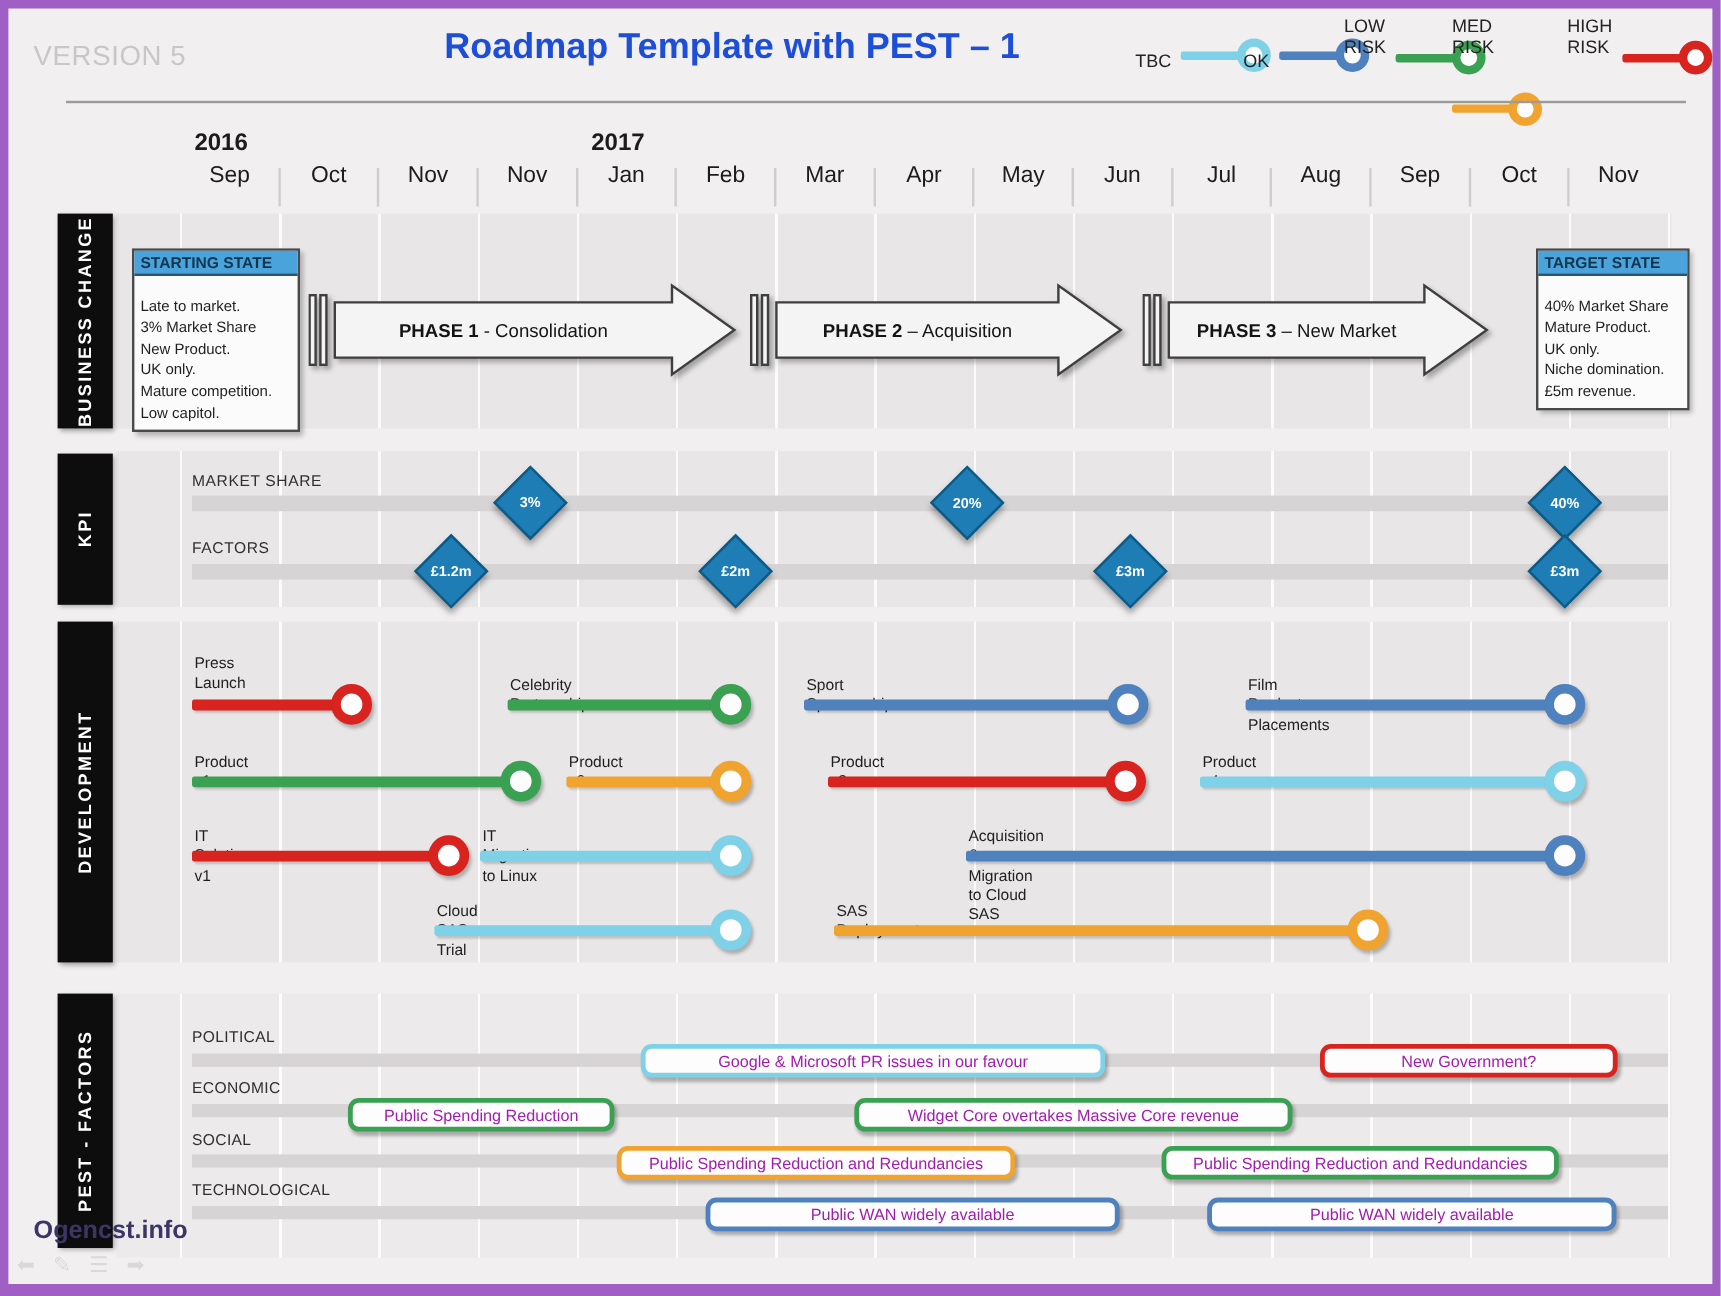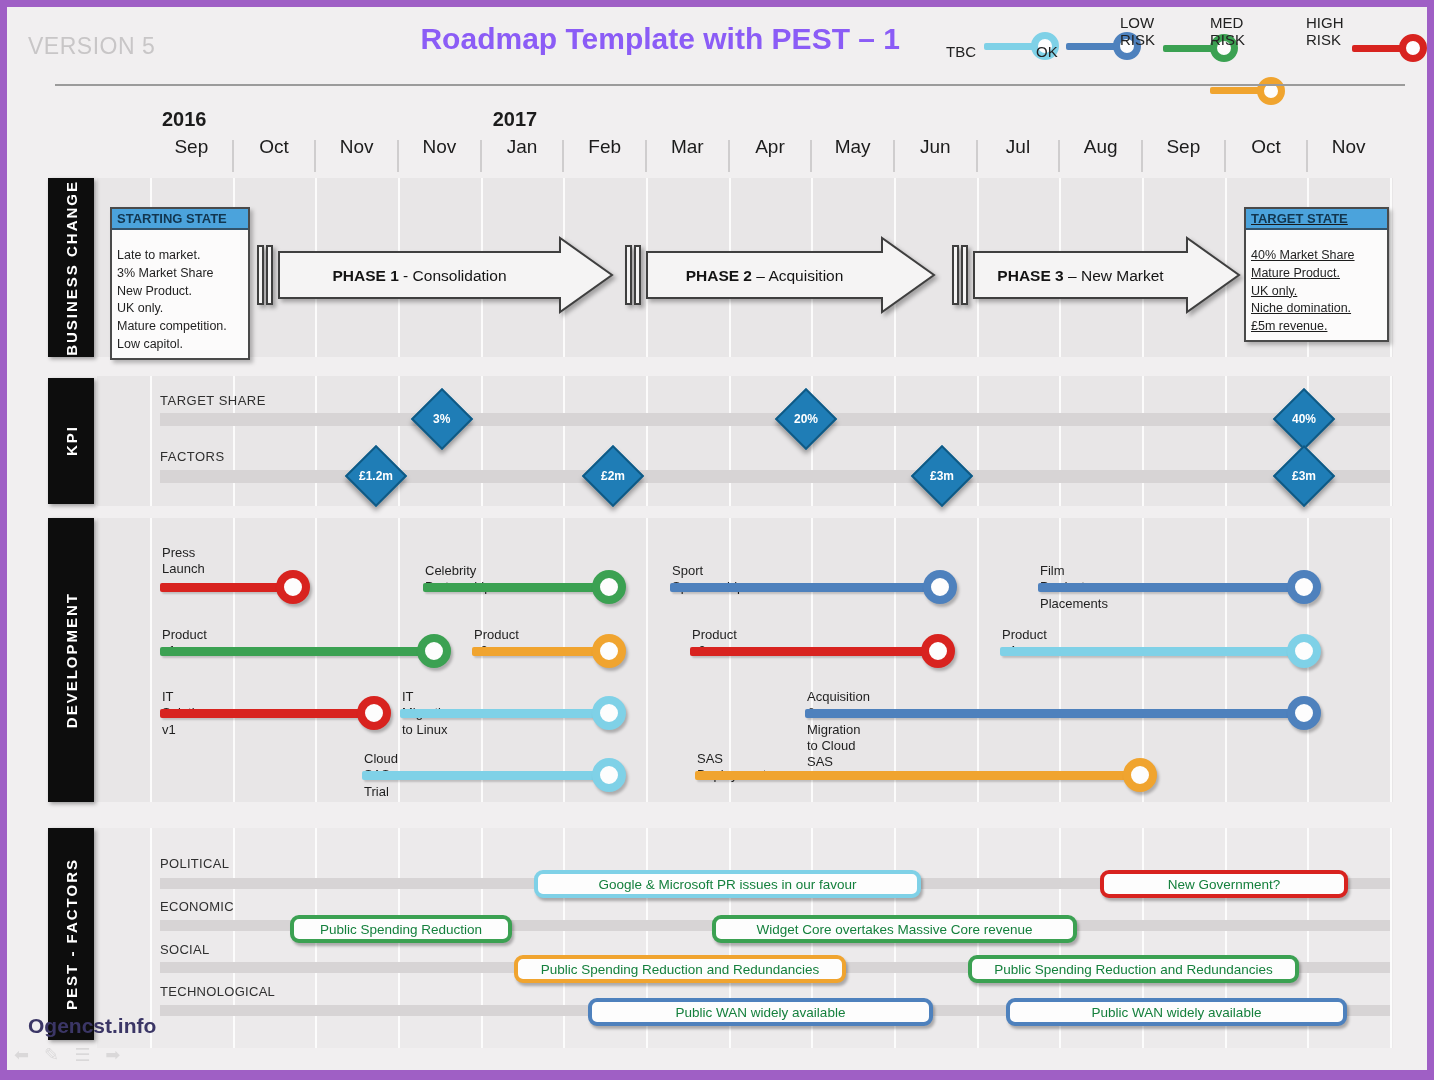--- a/index.html
+++ b/index.html
@@ -3,21 +3,21 @@
 <meta charset="utf-8">
 <style>
   html,body{margin:0;padding:0;background:#d8d6d7;}
   .page{
     position:relative;width:1434px;height:1080px;overflow:hidden;
     background:#F1EFF0;font-family:"Liberation Sans","DejaVu Sans",sans-serif;color:#1c1c1c;
   }
   .frame{position:absolute;inset:0;border:7px solid #9F5FC5;border-bottom-width:10px;box-sizing:border-box;pointer-events:none;z-index:50;}
   
   .version{position:absolute;left:28px;top:33px;font-size:23px;color:#C8C6C7;letter-spacing:.5px;}
-  .title{position:absolute;left:320px;top:22px;width:580px;margin:0;text-align:right;font-size:30px;font-weight:bold;color:#8b5cf6;}
+  .title{position:absolute;left:320px;top:22px;width:580px;margin:0;text-align:center;font-size:30px;font-weight:bold;color:#1d4ed8;}
   .rule{position:absolute;left:55px;top:84px;width:1350px;height:2px;background:#9B9B9B;}
   
   .legend{position:absolute;left:0;top:0;width:1434px;height:80px;}
   .legend-item{position:absolute;display:flex;gap:8px;align-items:flex-end;top:32px;}
   .legend-item.risk{align-items:flex-start;top:14px;}
   .legend-item .lbl{font-size:15px;line-height:1.15;white-space:pre-line;color:#222;}
   .legend-item .lg{display:flex;align-items:center;}
   .legend-item.risk .lg{margin-top:20px;}
   .lgline{width:50px;height:7px;border-radius:2px;}
   .lgring{width:28px;height:28px;border-radius:50%;border:7px solid;background:#FDFDFD;box-sizing:border-box;margin-left:-3px;}
@@ -51,21 +51,21 @@
   .diamond{position:absolute;width:44px;height:44px;background:#1F7DB6;border:2px solid #0F5A85;transform:rotate(45deg);
     box-shadow:3px 3px 5px rgba(0,0,0,.35);display:flex;align-items:center;justify-content:center;box-sizing:border-box;z-index:7;}
   .diamond span{transform:rotate(-45deg);color:#fff;font-weight:bold;font-size:12px;white-space:nowrap;}
   
   .dev-item{position:absolute;left:0;top:0;z-index:6;}
   .dev-label{position:absolute;font-size:13px;color:#1F1F1F;white-space:pre-line;line-height:1.25;}
   .dev-line{position:absolute;height:9px;border-radius:2px;box-shadow:2px 2px 2px rgba(0,0,0,.18);}
   .dev-ring{position:absolute;width:34px;height:34px;border-radius:50%;border:8px solid;background:#FDFDFD;box-sizing:border-box;box-shadow:2px 3px 3px rgba(0,0,0,.25);}
   
   .pest-event{position:absolute;height:28px;background:#FDFDFD;border:4px solid;border-radius:9px;box-sizing:border-box;
-    display:flex;align-items:center;justify-content:center;font-size:13.5px;color:#15803d;box-shadow:2px 3px 3px rgba(0,0,0,.28);z-index:8;white-space:nowrap;}
+    display:flex;align-items:center;justify-content:center;font-size:13.5px;color:#a21caf;box-shadow:2px 3px 3px rgba(0,0,0,.28);z-index:8;white-space:nowrap;}
   
   .watermark{position:absolute;left:28px;top:1014px;font-size:21px;font-weight:bold;color:#3B3666;z-index:20;}
   .nav-icons{position:absolute;left:14px;top:1044px;display:flex;gap:15px;z-index:60;}
   .nav-icon{font-size:18px;color:#000;opacity:.09;cursor:pointer;}
 </style>
 </head>
 <body>
 
 <div class="page" id="page">
 
@@ -177,21 +177,21 @@
     <div class="state-head">STARTING STATE</div>
     <div class="state-body" id="start-body">
         <div>Late to market.</div>
         <div>3% Market Share</div>
         <div>New Product.</div>
         <div>UK only.</div>
         <div>Mature competition.</div>
         <div>Low capitol.</div>
       </div>
   </div>
-  <div class="state-box" style="left:1244px;width:145px;text-decoration:underline;">
+  <div class="state-box" style="left:1280px;width:128px;">
     <div class="state-head">TARGET STATE</div>
     <div class="state-body" id="target-body">
         <div>40% Market Share</div>
         <div>Mature Product.</div>
         <div>UK only.</div>
         <div>Niche domination.</div>
         <div>£5m revenue.</div>
       </div>
   </div>
 
@@ -209,21 +209,21 @@
           <text x="139.5" y="51" text-anchor="middle"><tspan font-weight="bold">PHASE 2</tspan><tspan> – Acquisition</tspan></text>
         </svg></div>
       <div class="phase-arrow" style="left: 952px; width: 290px;"><svg width="290" height="90">
           <rect x="1" y="16" width="5" height="58" class="ab"></rect>
           <rect x="10" y="16" width="5" height="58" class="ab"></rect>
           <polygon class="ab" points="22,22 235,22 235,8 287,45 235,82 235,68 22,68"></polygon>
           <text x="128.5" y="51" text-anchor="middle"><tspan font-weight="bold">PHASE 3</tspan><tspan> – New Market</tspan></text>
         </svg></div>
     </div>
   <div id="kpi-layer">
-      <div class="kpi-name" style="top: 393px;">TARGET SHARE</div>
+      <div class="kpi-name" style="top: 393px;">MARKET SHARE</div>
       <div class="track kpi-bar" style="top: 413px;"></div>
       <div class="diamond" style="left: 420px; top: 397px;">
         <span>3%</span>
       </div>
       <div class="diamond" style="left: 784px; top: 397px;">
         <span>20%</span>
       </div>
       <div class="diamond" style="left: 1282px; top: 397px;">
         <span>40%</span>
       </div>

